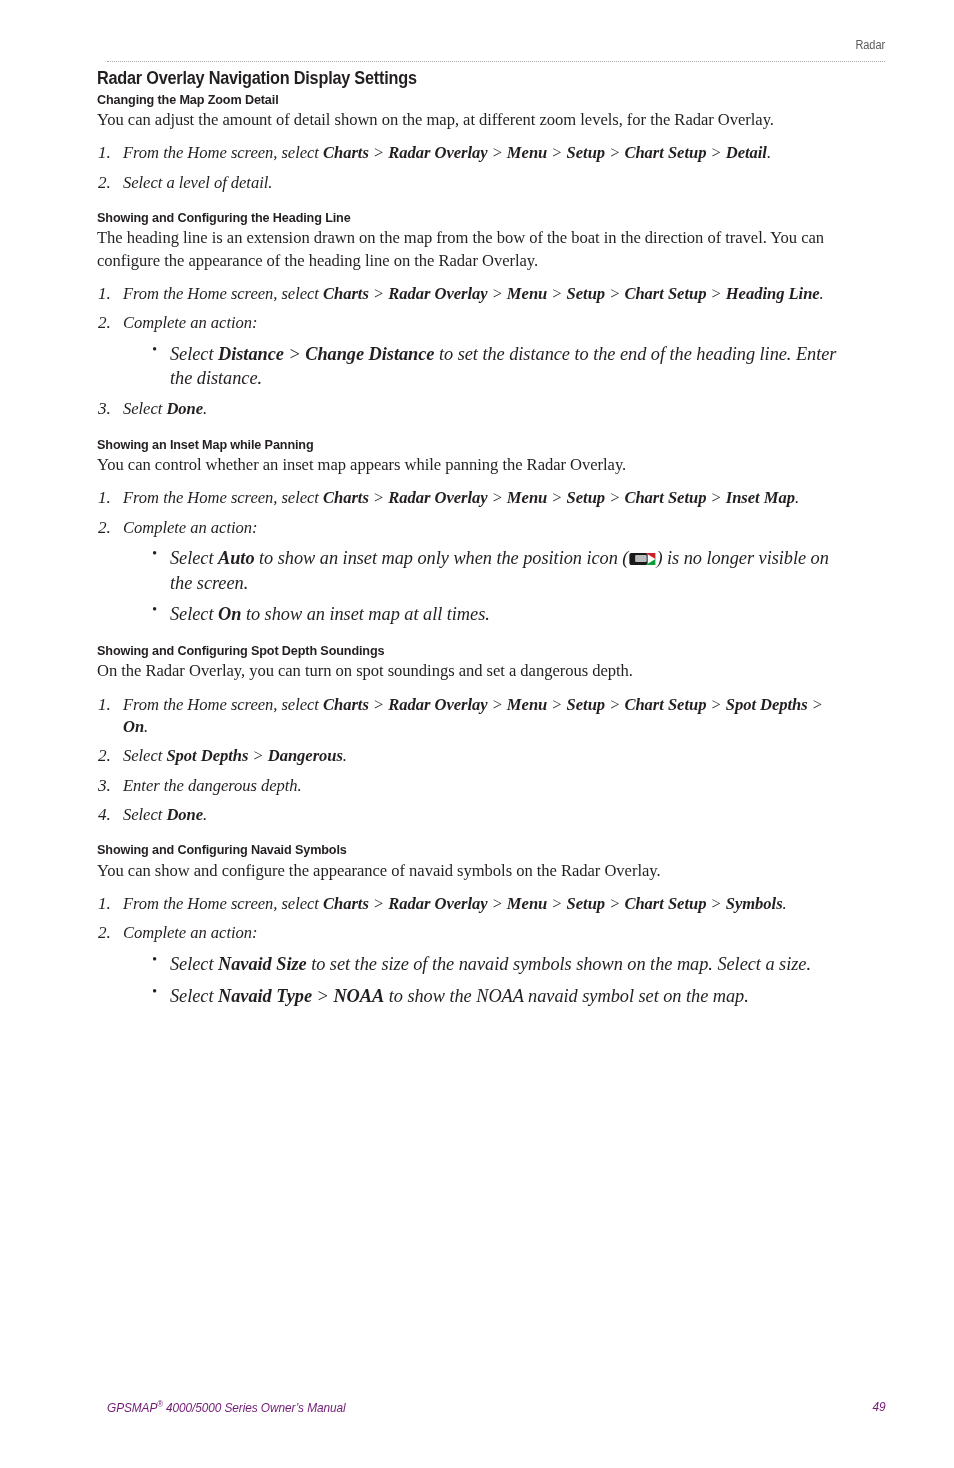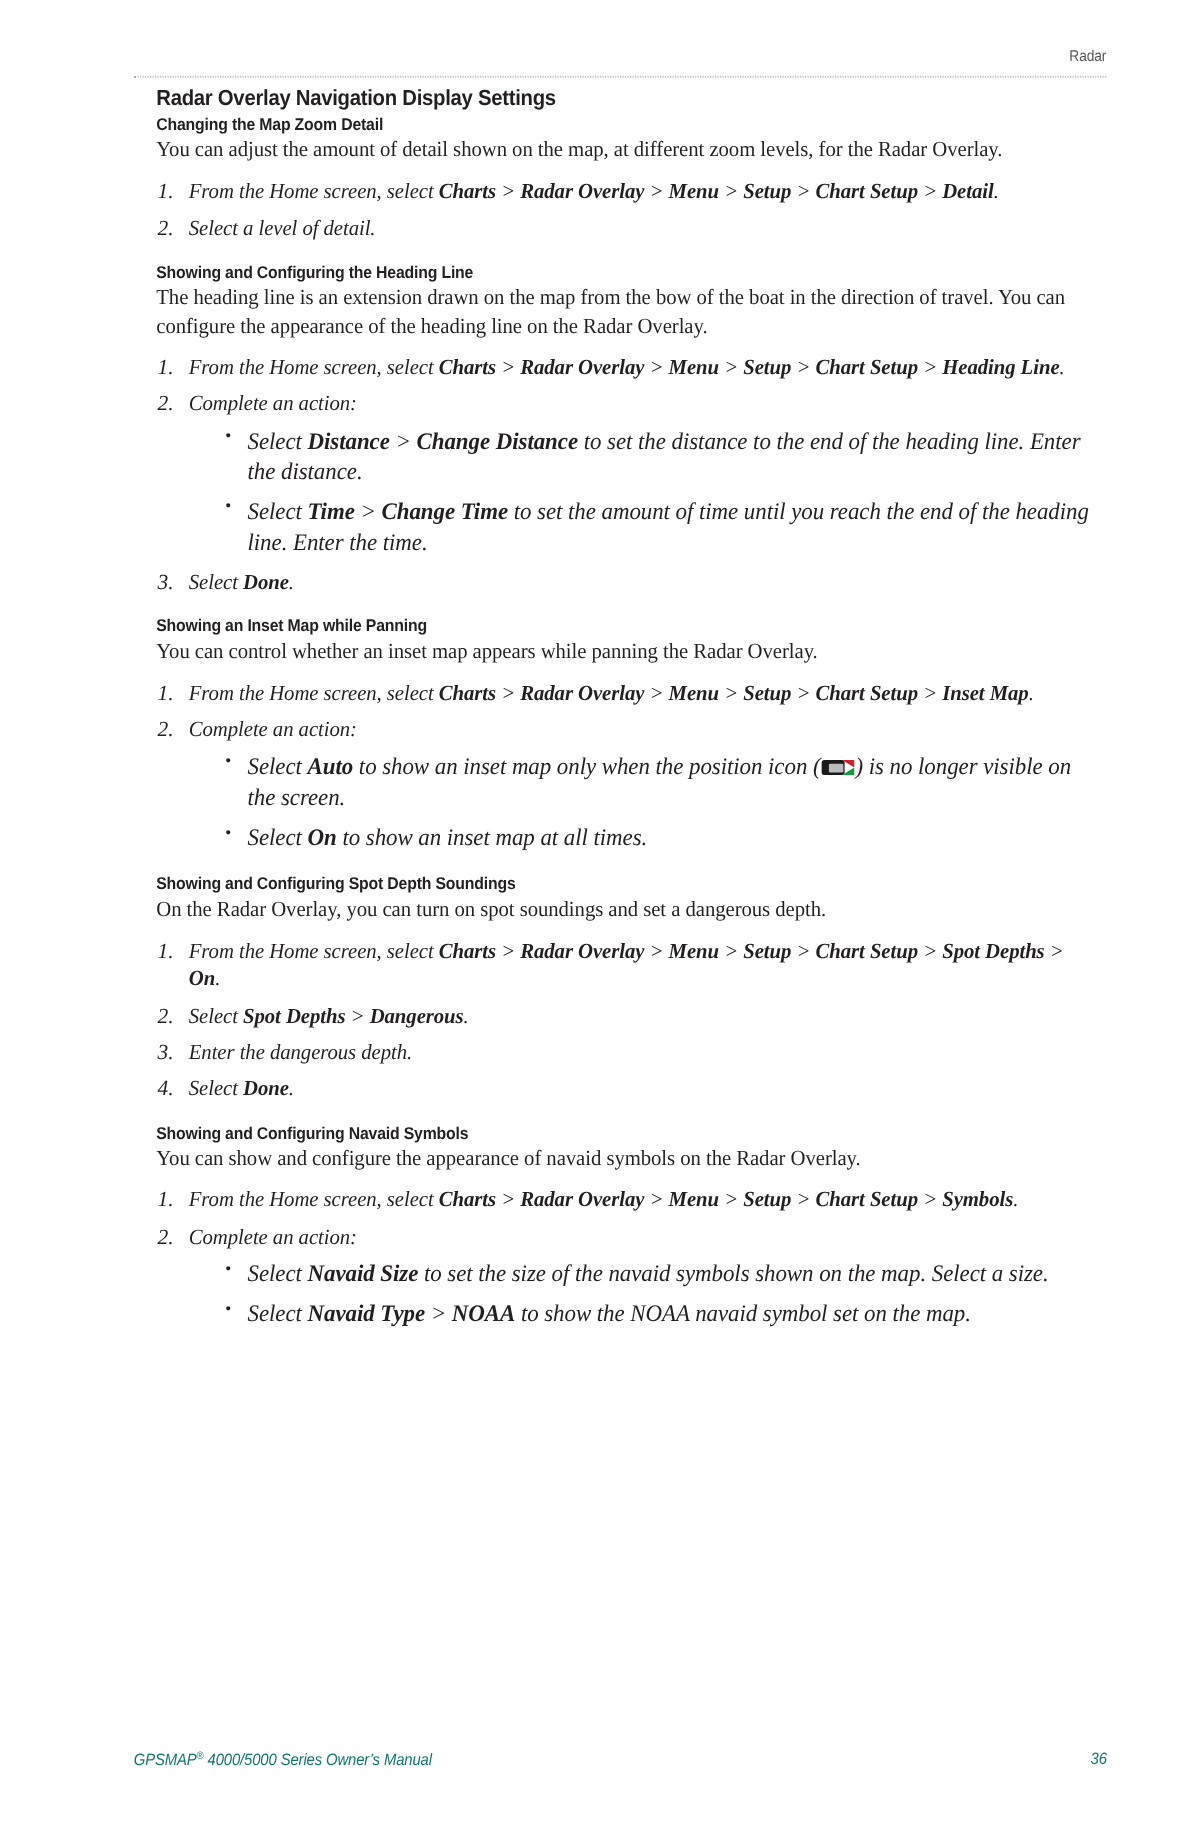--- a/index.html
+++ b/index.html
@@ -44,21 +44,21 @@
     left: 107px;
     top: 61px;
     width: 778px;
     height: 1px;
     border-top: 1px dotted #a7a9ac;
   }
 
   
   .content {
     position: absolute;
-    left: 125px;
+    left: 97px;
     top: 68px;
     width: 778px;
   }
 
   h1.sec-title {
     font-family: "Liberation Sans", sans-serif;
     font-size: 17.5px;
     font-weight: bold;
     letter-spacing: -0.25px;
     color: #231f20;
@@ -200,21 +200,21 @@
   
   .footer {
     position: absolute;
     left: 107px;
     top: 1399px;
     width: 778px;
     height: 20px;
     font-family: "Liberation Sans", sans-serif;
     font-style: italic;
     font-size: 13.2px;
-    color: #0f766e;
+    color: #701a75;
     letter-spacing: -0.1px;
   }
   .footer .f-left {
     position: absolute;
     left: 0; top: 0;
     transform: scaleX(0.9);
     transform-origin: left center;
     white-space: nowrap;
   }
   .footer .f-left sup {
@@ -258,23 +258,20 @@
       <p class="intro">The heading line is an extension drawn on the map from the bow of the boat in the direction of travel. You can configure the appearance of the heading line on the Radar Overlay.</p>
       <ol class="steps">
         <li>
             <span class="li-text"><span class="gt">From the Home screen, select </span><b>Charts</b><span class="gt"> &gt; </span><b>Radar Overlay</b><span class="gt"> &gt; </span><b>Menu</b><span class="gt"> &gt; </span><b>Setup</b><span class="gt"> &gt; </span><b>Chart Setup</b><span class="gt"> &gt; </span><b>Heading Line</b><span class="gt">.</span></span>
           </li>
         <li>
           <span class="li-text"><span class="gt">Complete an action:</span></span>
           <ul class="bullets">
             <li>
                 <span class="li-text"><span class="gt">Select </span><b>Distance</b><span class="gt"> &gt; </span><b>Change Distance</b><span class="gt"> to set the distance to the end of the heading line. Enter the distance.</span></span>
-              </li>
-            <li>
-                <span class="li-text"><span class="gt">Select </span><b>Time</b><span class="gt"> &gt; </span><b>Change Time</b><span class="gt"> to set the amount of time until you reach the end of the heading line. Enter the time.</span></span>
               </li>
           </ul>
         </li>
         <li>
             <span class="li-text"><span class="gt">Select </span><b>Done</b><span class="gt">.</span></span>
           </li>
       </ol>
     </div>
 
     <div class="block">
@@ -337,16 +334,16 @@
               </li>
           </ul>
         </li>
       </ol>
     </div>
 
   </div>
 
   <div class="footer">
     <span class="f-left"><span>GPSMAP</span><sup>®</sup><span> 4000/5000 Series Owner’s Manual</span></span>
-    <span class="f-right">36</span>
+    <span class="f-right">49</span>
   </div>
 
 </div>
 
 </body></html>

